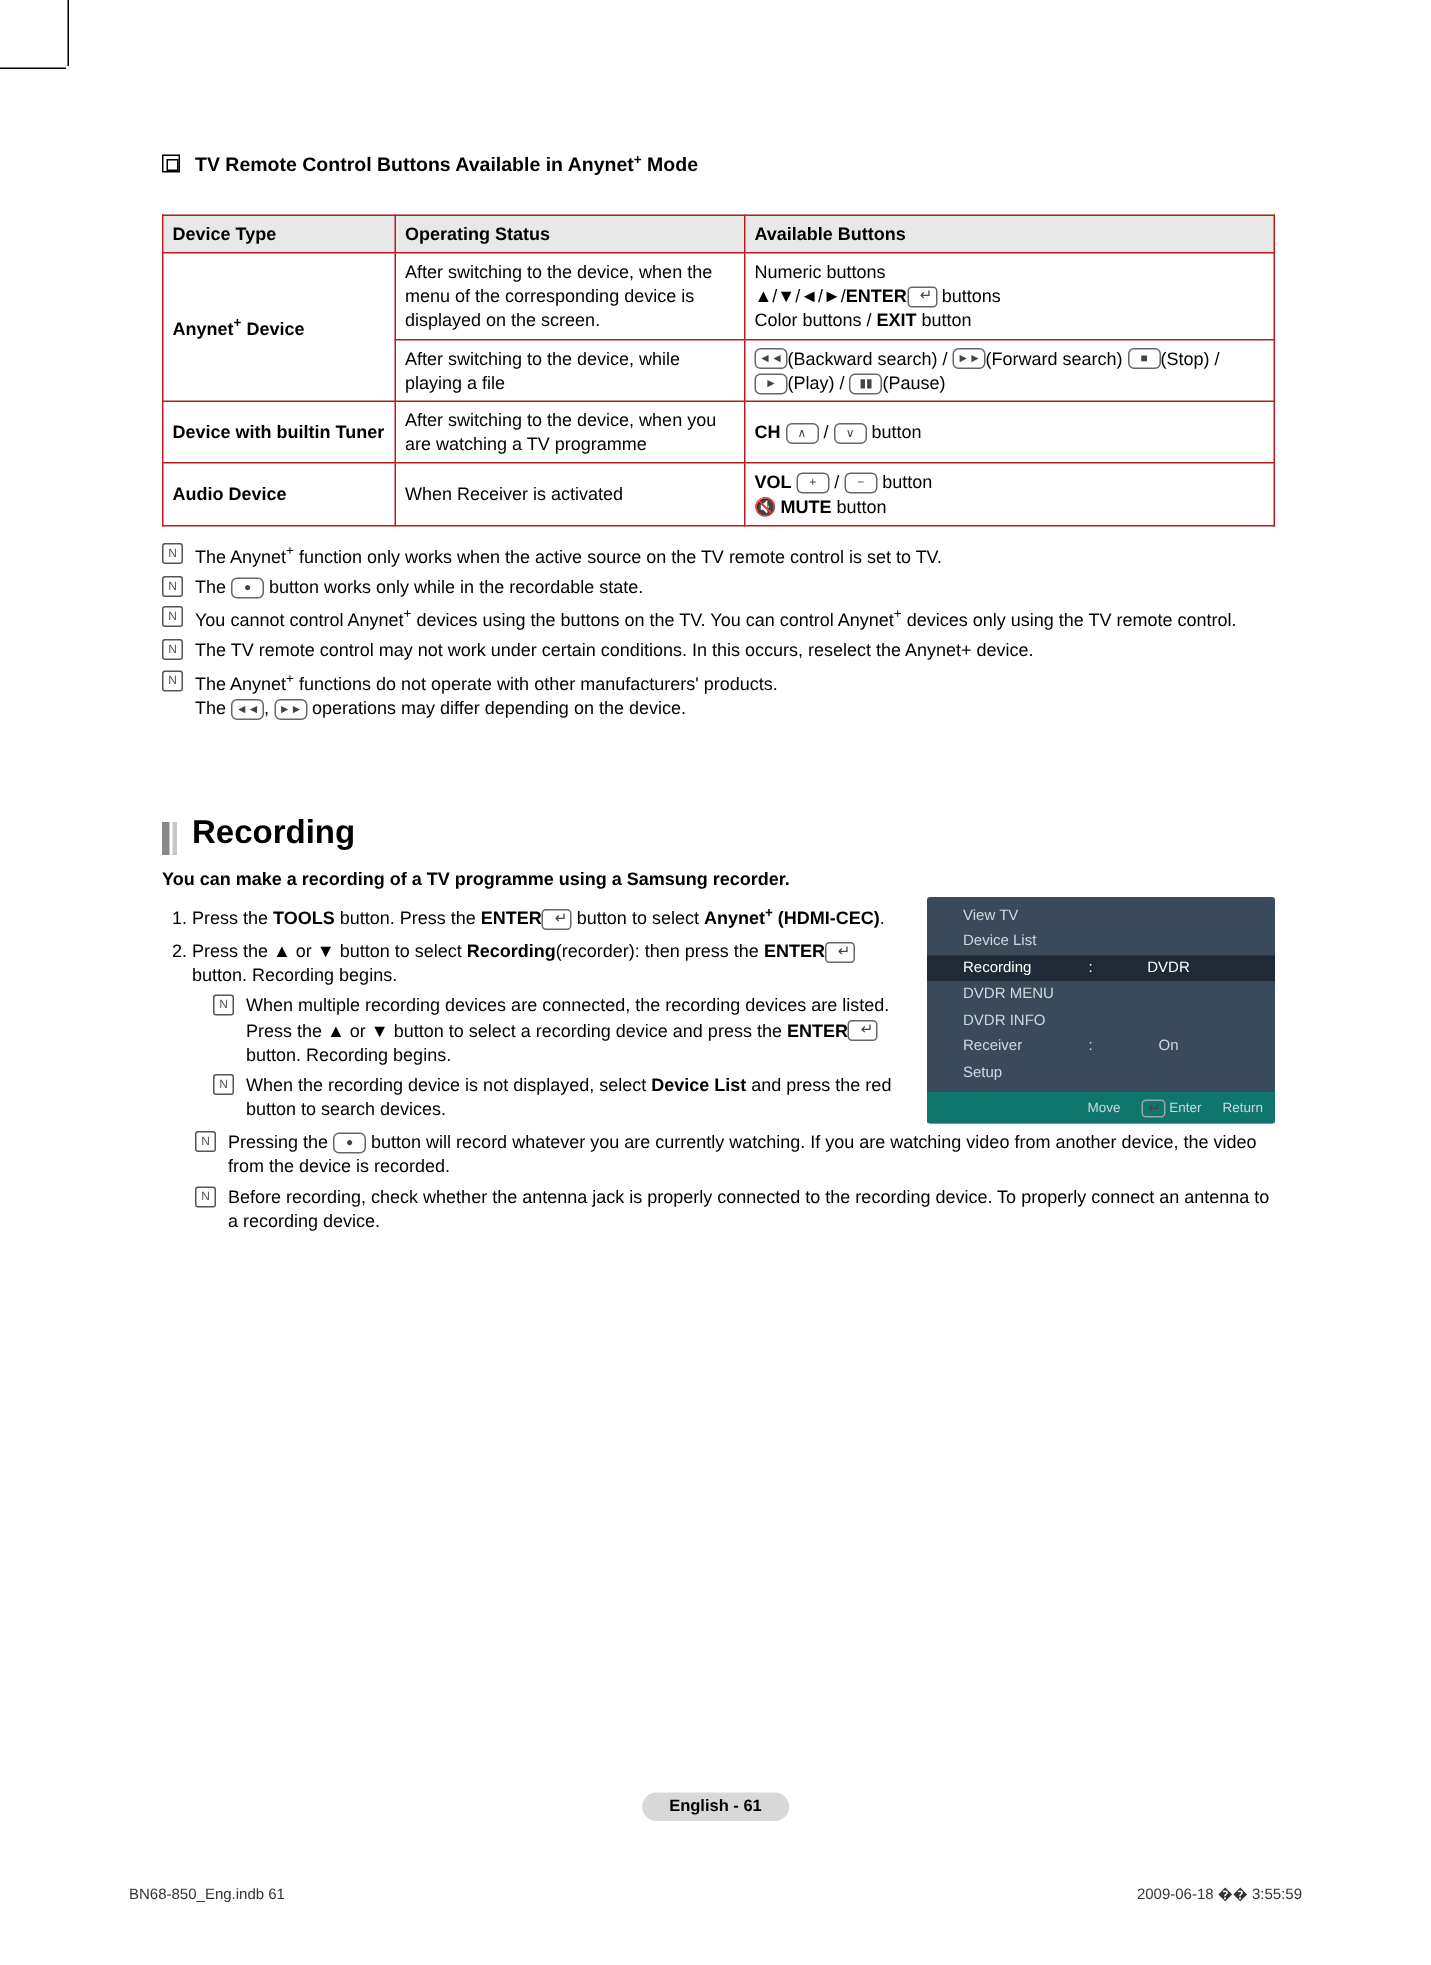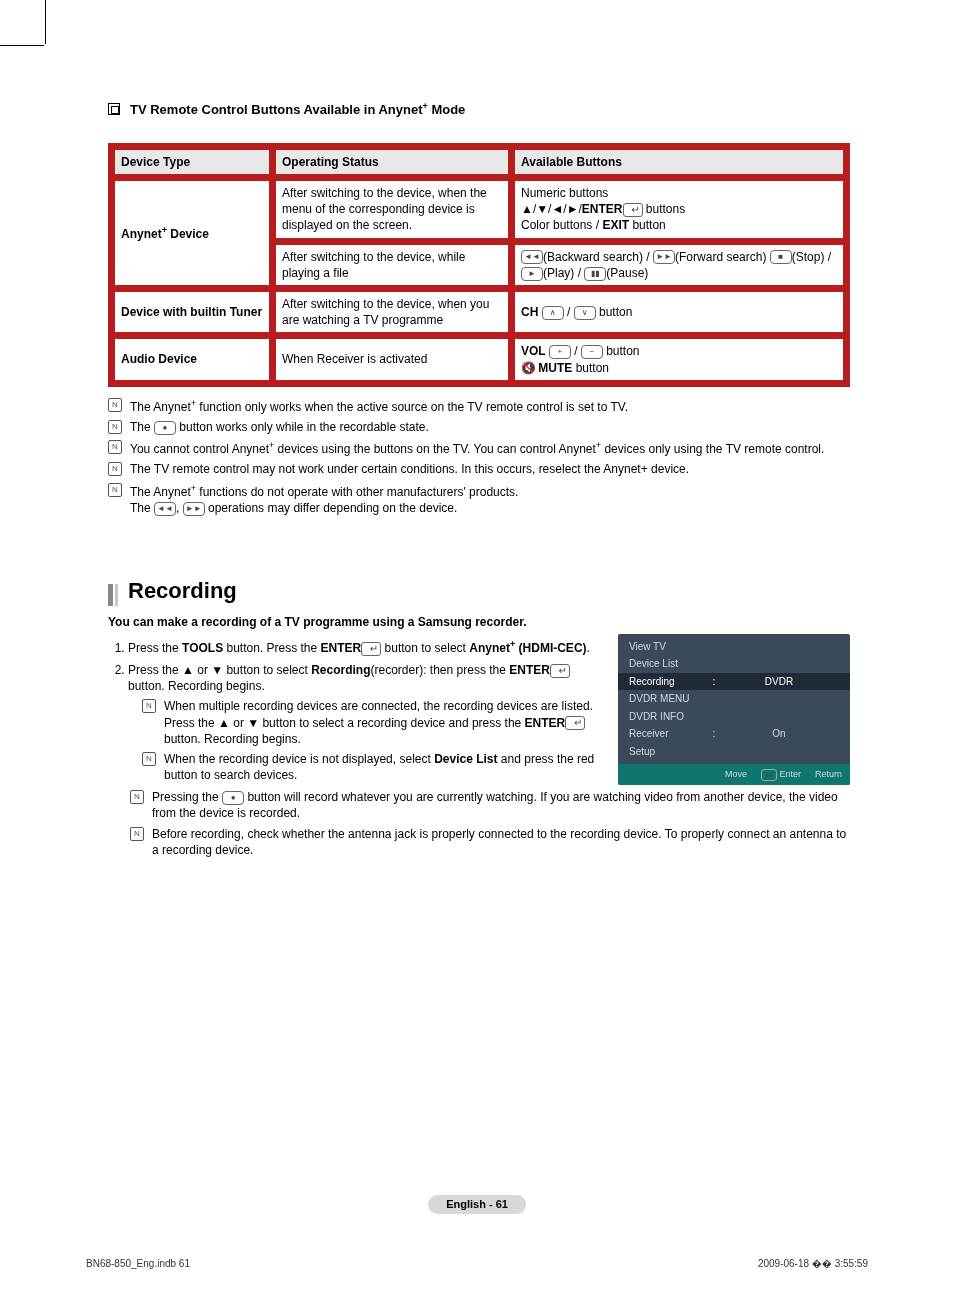--- a/index.html
+++ b/index.html
@@ -30,21 +30,21 @@
   }
   .subhead{font-weight:bold;font-size:13px;}
   .sup{font-size:9px;vertical-align:super;}
   
   table.grid{
     width:100%;
     border-collapse:collapse;
     margin-bottom:10px;
   }
   table.grid th, table.grid td{
-    border:7px solid #b91c1c;
+    border:1px solid #b91c1c;
     padding:4px 6px;
     font-size:12px;
     text-align:left;
     vertical-align:middle;
   }
   table.grid th{background:#e8e8e8;font-weight:bold;}
   table.grid td.rowhead{font-weight:bold;}
   
   .notes{margin-top:6px;}
   .note-row{display:flex;align-items:flex-start;margin-bottom:4px;}
@@ -115,21 +115,21 @@
     background:#2b3744;
     padding:5px 8px;
     font-style:italic;
     font-family:'Times New Roman',serif;
     font-size:13px;
     color:#e8eef4;
   }
   .menu-title .sup2{font-size:9px;vertical-align:super;}
   .menu-body{padding:4px 0;}
   .menu-row{
-    display:flex;padding:2px 11px;
+    display:flex;padding:2px 24px;
   }
   .menu-row.sel{background:#1f2a36;color:#fff;}
   .menu-row .lbl{width:80px;}
   .menu-row .col{width:10px;text-align:center;}
   .menu-row .val{flex:1;text-align:center;}
   .menu-footer{
     background:#0f766e;
     display:flex;justify-content:flex-end;gap:14px;
     padding:4px 8px;font-size:9px;color:#cfd8e0;
   }

